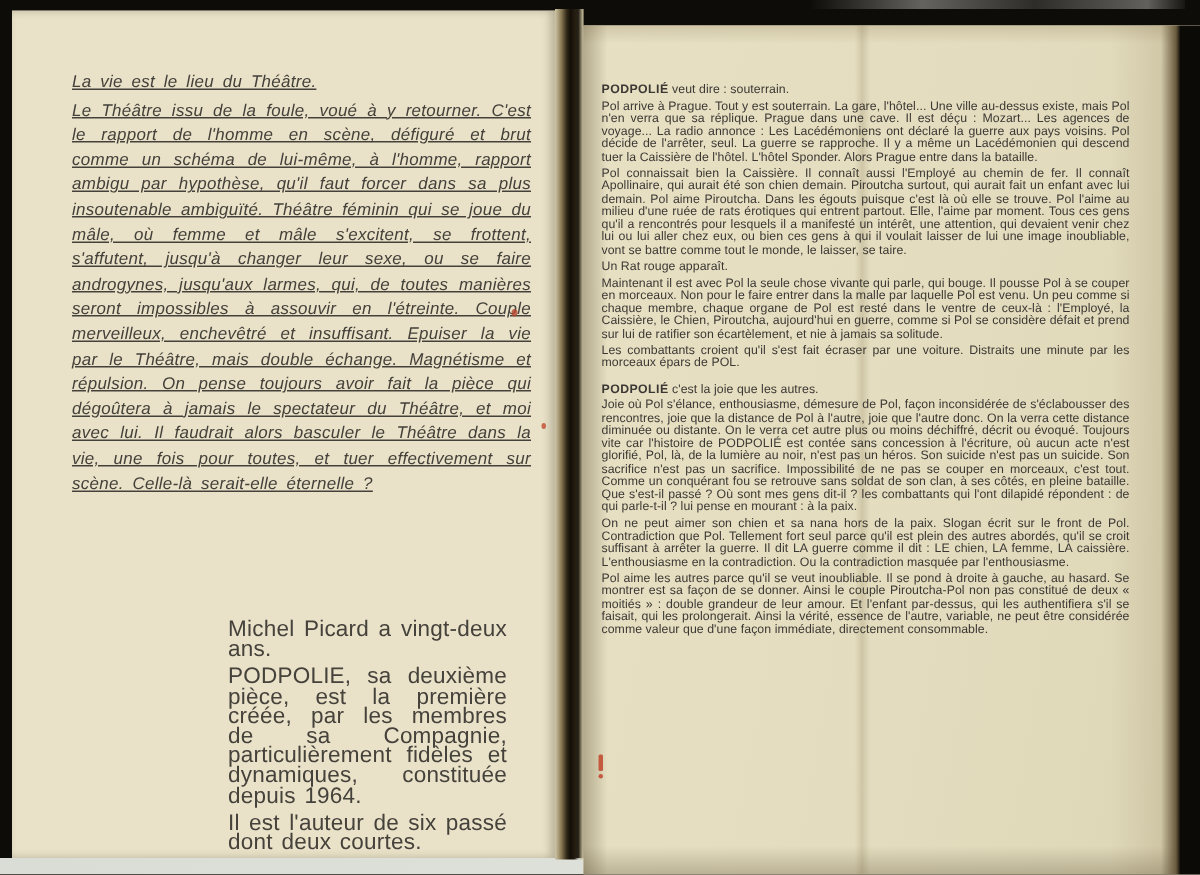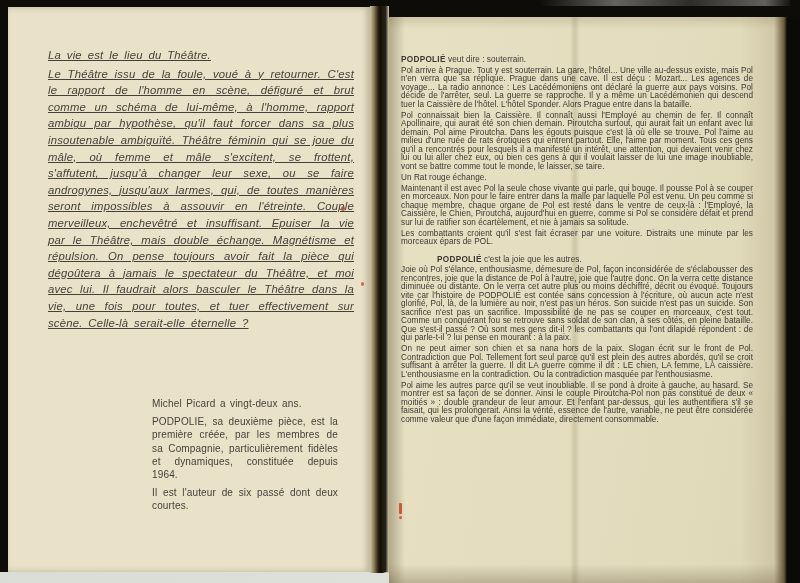--- a/index.html
+++ b/index.html
@@ -23,22 +23,22 @@
     background-color:#e9e2c8;
     box-shadow: inset -3px 0 6px rgba(40,30,15,.25);
   }
   .lp-main {
     position:absolute; left:40px; top:40px; width:306px;
     color:#44403a; font-style:italic; font-size:11.3px; line-height:16.6px;
     text-align:justify; word-spacing:2.5px; letter-spacing:.2px;text-decoration:underline;
   }
   .lp-main p { margin:0 0 2px 0; }
   .lp-bio {
-    position:absolute; left:144px; top:390px; width:186px;
-    color:#45413b; font-size:10px; line-height:13.2px;
+    position:absolute; left:144px; top:406px; width:186px;
+    color:#45413b; font-size:15px; line-height:13.2px;
     text-align:justify; word-spacing:1.5px; letter-spacing:.15px;
   }
   .lp-bio p { margin:0 0 5px 0; }
   
   .gutter {
     position:absolute; left:370px; top:6px; width:19px; height:567px;
     background:linear-gradient(90deg,
       #cfc6a7 0%, #8a7a55 22%, #2e2514 42%, #120e08 55%, #241c10 68%, #6e604340 82%, #d6cda9 100%);
   }
   
@@ -53,21 +53,21 @@
     background-color:#e3dcbe;
   }
   .rp-text {
     position:absolute; left:12px; top:39px; width:352px;
     color:#3b3733; font-size:8.2px; line-height:8.5px;
     text-align:justify; letter-spacing:.05px;
   }
   .rp-text p { margin:0 0 2.5px 0; }
   .rp-text .heading { text-align:left; margin:0 0 2px 0; }
   .rp-text .head-bold { font-weight:bold; letter-spacing:.3px; }
-  .rp-text .section-gap { margin-top:9px;margin-left:36px; }
+  .rp-text .section-gap { margin-top:9px; }
   
   .red-dot-1 { position:absolute; left:341px; top:206px; width:4px; height:5px;
     background:#b5452e; border-radius:50%; opacity:.8; }
   .red-dot-2 { position:absolute; left:361px; top:282px; width:3px; height:4px;
     background:#c24a30; border-radius:50%; opacity:.8; }
   .red-exclaim { position:absolute; left:399px; top:503px; width:3px; height:11px;
     background:#c0462c; opacity:.85; border-radius:1px; }
   .red-exclaim::after { content:""; position:absolute; left:0; top:13px; width:3px; height:3px;
     background:#c0462c; border-radius:50%; }
   
@@ -96,21 +96,21 @@
   <div class="gutter"></div>
 
   <div class="page-right">
     <div class="rp-text">
 
       <p class="heading">
         <span class="head-bold">PODPOLIÉ</span><span> veut dire : souterrain.</span>
       </p>
       <p>Pol arrive à Prague. Tout y est souterrain. La gare, l'hôtel... Une ville au-dessus existe, mais Pol n'en verra que sa réplique. Prague dans une cave. Il est déçu : Mozart... Les agences de voyage... La radio annonce : Les Lacédémoniens ont déclaré la guerre aux pays voisins. Pol décide de l'arrêter, seul. La guerre se rapproche. Il y a même un Lacédémonien qui descend tuer la Caissière de l'hôtel. L'hôtel Sponder. Alors Prague entre dans la bataille.</p>
       <p>Pol connaissait bien la Caissière. Il connaît aussi l'Employé au chemin de fer. Il connaît Apollinaire, qui aurait été son chien demain. Piroutcha surtout, qui aurait fait un enfant avec lui demain. Pol aime Piroutcha. Dans les égouts puisque c'est là où elle se trouve. Pol l'aime au milieu d'une ruée de rats érotiques qui entrent partout. Elle, l'aime par moment. Tous ces gens qu'il a rencontrés pour lesquels il a manifesté un intérêt, une attention, qui devaient venir chez lui ou lui aller chez eux, ou bien ces gens à qui il voulait laisser de lui une image inoubliable, vont se battre comme tout le monde, le laisser, se taire.</p>
-      <p>Un Rat rouge échange.</p>
+      <p>Un Rat rouge apparaît.</p>
       <p>Maintenant il est avec Pol la seule chose vivante qui parle, qui bouge. Il pousse Pol à se couper en morceaux. Non pour le faire entrer dans la malle par laquelle Pol est venu. Un peu comme si chaque membre, chaque organe de Pol est resté dans le ventre de ceux-là : l'Employé, la Caissière, le Chien, Piroutcha, aujourd'hui en guerre, comme si Pol se considère défait et prend sur lui de ratifier son écartèlement, et nie à jamais sa solitude.</p>
       <p>Les combattants croient qu'il s'est fait écraser par une voiture. Distraits une minute par les morceaux épars de POL.</p>
 
       <p class="heading section-gap">
         <span class="head-bold">PODPOLIÉ</span><span> c'est la joie que les autres.</span>
       </p>
       <p>Joie où Pol s'élance, enthousiasme, démesure de Pol, façon inconsidérée de s'éclabousser des rencontres, joie que la distance de Pol à l'autre, joie que l'autre donc. On la verra cette distance diminuée ou distante. On le verra cet autre plus ou moins déchiffré, décrit ou évoqué. Toujours vite car l'histoire de PODPOLIÉ est contée sans concession à l'écriture, où aucun acte n'est glorifié, Pol, là, de la lumière au noir, n'est pas un héros. Son suicide n'est pas un suicide. Son sacrifice n'est pas un sacrifice. Impossibilité de ne pas se couper en morceaux, c'est tout. Comme un conquérant fou se retrouve sans soldat de son clan, à ses côtés, en pleine bataille. Que s'est-il passé ? Où sont mes gens dit-il ? les combattants qui l'ont dilapidé répondent : de qui parle-t-il ? lui pense en mourant : à la paix.</p>
       <p>On ne peut aimer son chien et sa nana hors de la paix. Slogan écrit sur le front de Pol. Contradiction que Pol. Tellement fort seul parce qu'il est plein des autres abordés, qu'il se croit suffisant à arrêter la guerre. Il dit LA guerre comme il dit : LE chien, LA femme, LA caissière. L'enthousiasme en la contradiction. Ou la contradiction masquée par l'enthousiasme.</p>
       <p>Pol aime les autres parce qu'il se veut inoubliable. Il se pond à droite à gauche, au hasard. Se montrer est sa façon de se donner. Ainsi le couple Piroutcha-Pol non pas constitué de deux « moitiés » : double grandeur de leur amour. Et l'enfant par-dessus, qui les authentifiera s'il se faisait, qui les prolongerait. Ainsi la vérité, essence de l'autre, variable, ne peut être considérée comme valeur que d'une façon immédiate, directement consommable.</p>
 

